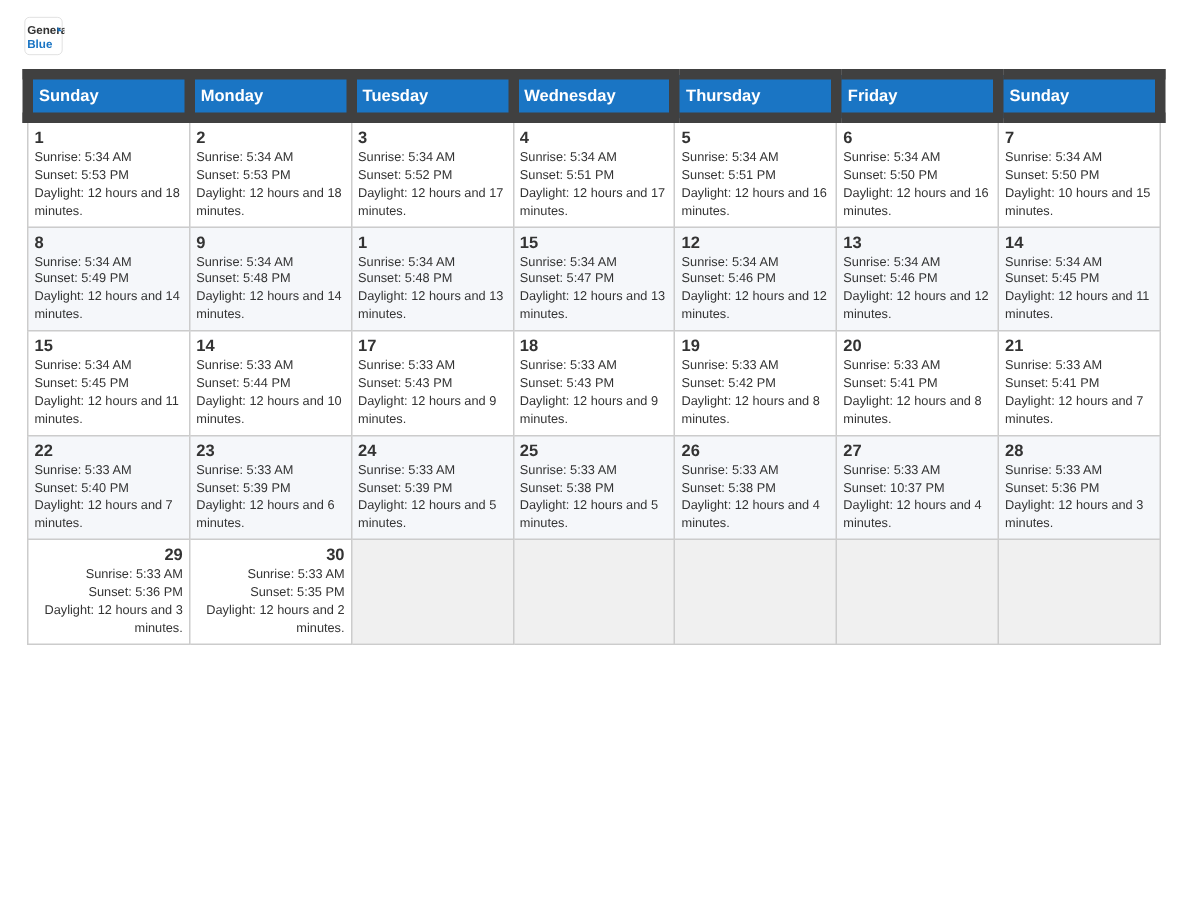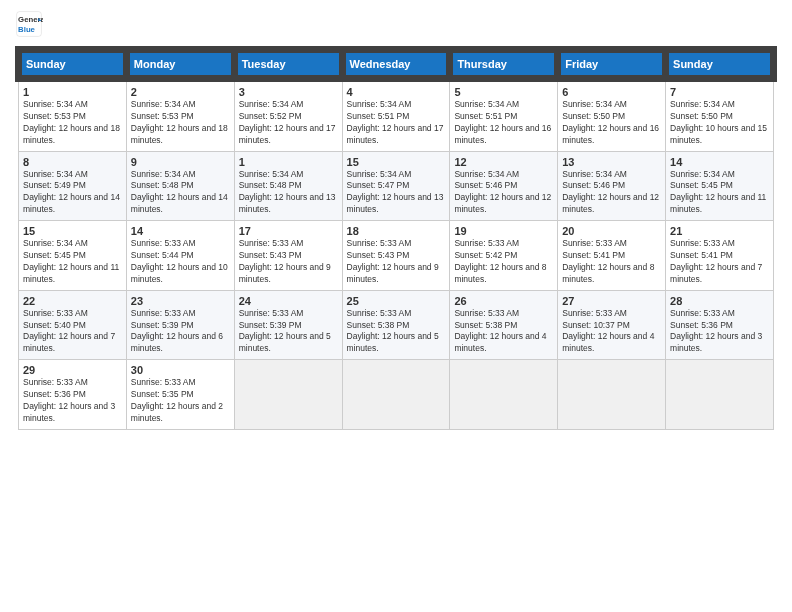--- a/index.html
+++ b/index.html
@@ -79,20 +79,21 @@
     .day-info {
       font-size: 8.5px;
       color: #333;
       line-height: 1.4;
     }
     .empty-cell {
       background: #f0f0f0 !important;
     }
     .last-row td {
       height: 65px;
+      text-align: right;
     }
   </style>
 </head>
 <body>
 
 <div class="page">
   <div class="header">
     <div class="logo">
       <svg class="logo-icon" viewBox="0 0 36 36">
         <rect x="2" y="2" width="32" height="32" rx="4" fill="#fff" stroke="#ccc" stroke-width="0.5"></rect>

